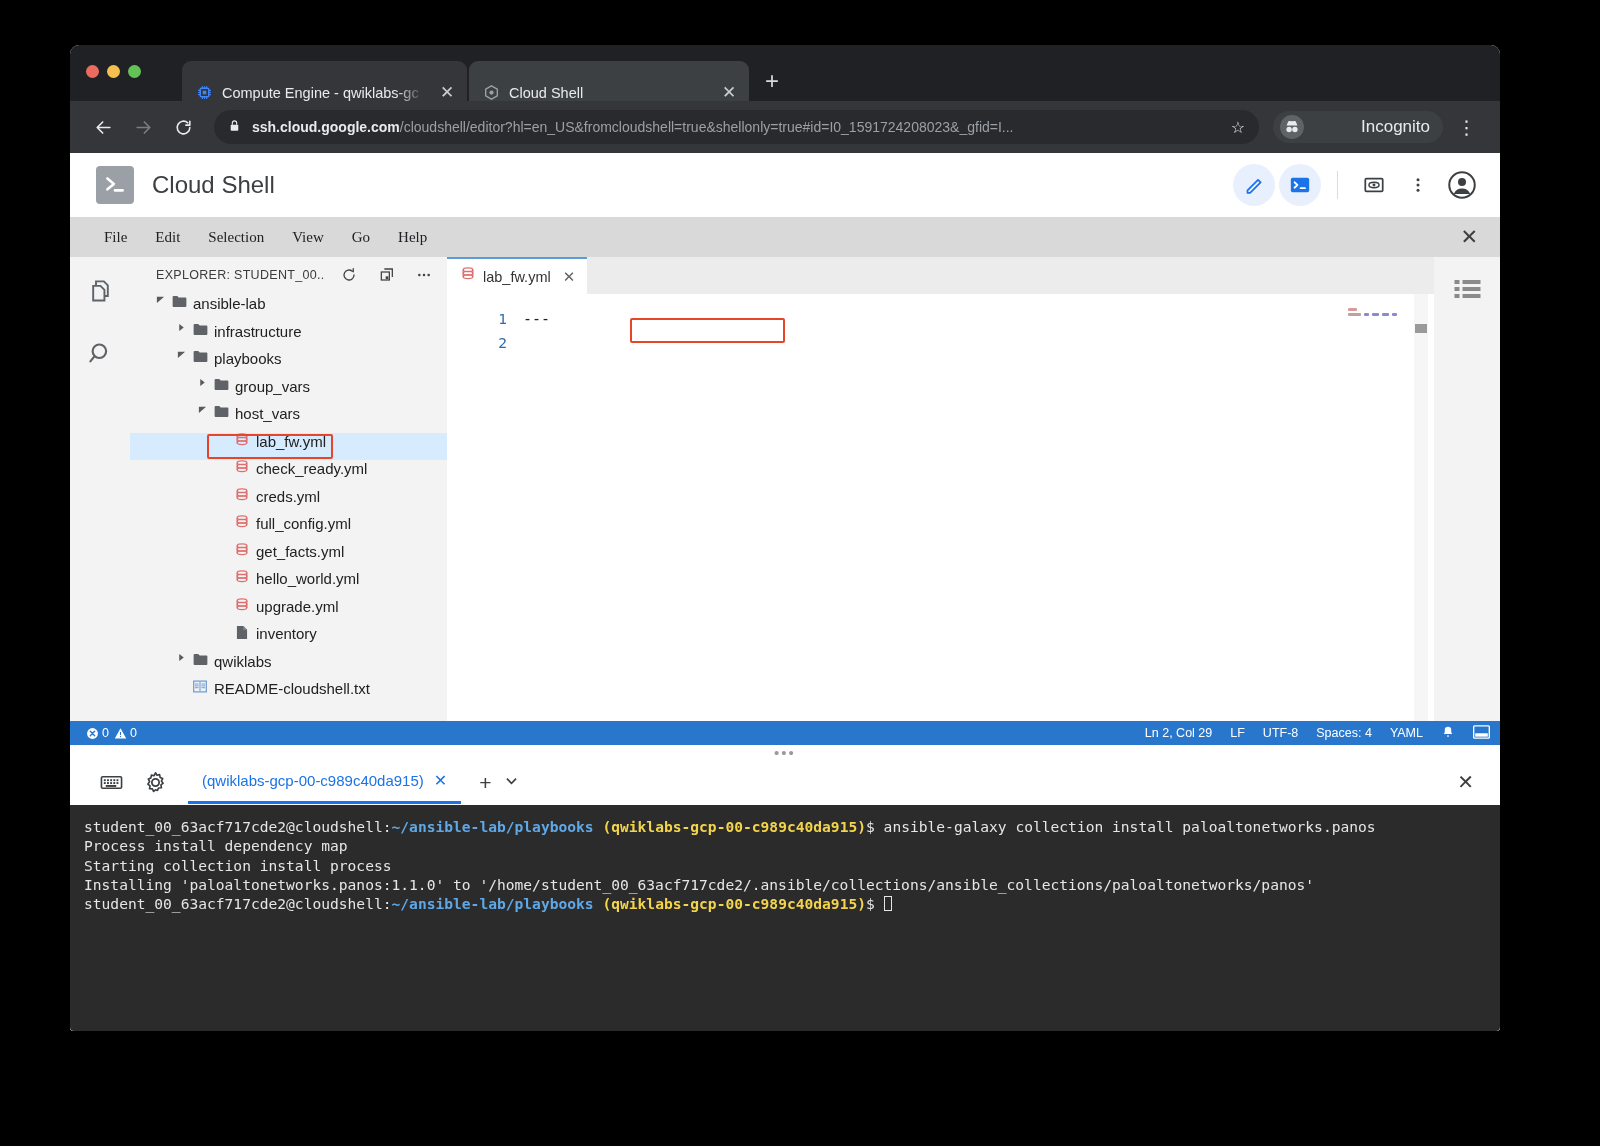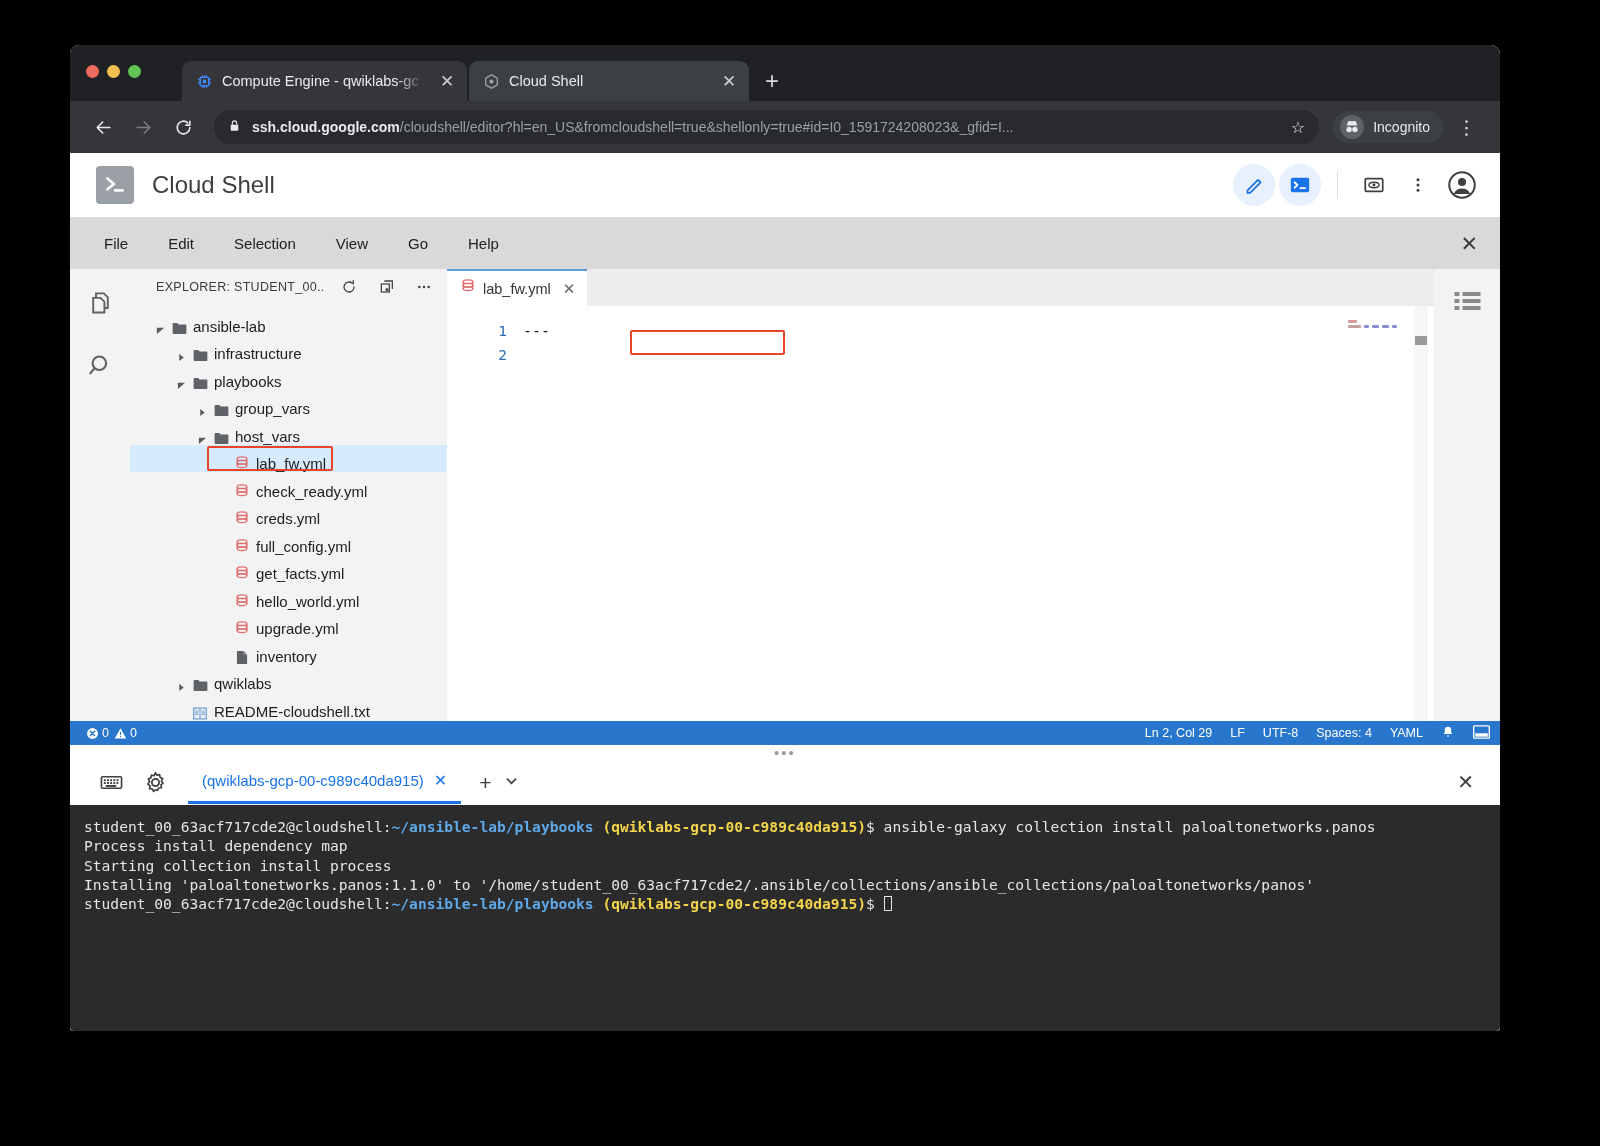--- a/index.html
+++ b/index.html
@@ -34,21 +34,21 @@
     display: flex; align-items: center; gap: 8px;
     position: absolute; left: 16px; top: 20px;
   }
   .dot { width: 13px; height: 13px; border-radius: 50%; }
   .dot.red { background: #ed6a5f; }
   .dot.yellow { background: #f4bf50; }
   .dot.green { background: #61c454; }
 
   .tabs-row { display: flex; align-items: flex-end; margin-left: 98px; height: 100%; }
   .tab {
-    display: flex; align-items: center;
+    display: flex; align-items: flex-end;
     height: 40px;
     border-radius: 9px 9px 0 0;
     padding: 0 10px 0 14px;
     gap: 9px;
     position: relative;
     min-width: 0;
   }
   .tab.inactive { background: #35363a; width: 285px; }
   .tab.active { background: #3c4043; width: 280px; margin-left: 2px; }
   .tab-favicon { width: 17px; height: 17px; flex: 0 0 auto; position: relative; }
@@ -102,21 +102,21 @@
     flex: 1 1 auto;
   }
   .url-text b { color: #e8eaed; font-weight: 700; }
   .star { color: #e8eaed; font-size: 16px; flex: 0 0 auto; }
   .incognito-chip {
     display: flex; align-items: center; gap: 8px;
     background: #3c4043; border-radius: 16px;
     height: 32px; padding: 0 13px 0 6px;
     flex: 0 0 auto;
   }
-  .incognito-chip .label { color: #e8eaed; font-size: 14px; }
+  .incognito-chip .label { color: #e8eaed; font-size: 17px; margin-left: 48px; }
   .kebab { color: #e8eaed; font-size: 19px; padding: 0 8px; line-height: 1; }
 
   
   .cs-app { height: 882px; background: #f1f1f1; display: flex; flex-direction: column; }
 
   .cs-header {
     height: 64px; background: #fff;
     display: flex; align-items: center;
     padding: 0 18px 0 26px;
     flex: 0 0 auto;
@@ -136,24 +136,24 @@
   }
   .hdr-divider { width: 1px; height: 28px; background: #dadce0; margin: 0 12px; }
   .icon-btn {
     width: 40px; height: 40px;
     display: flex; align-items: center; justify-content: center;
     color: #3c4043;
   }
 
   
   .menubar {
-    height: 52px; background: #d9d9d9;
+    height: 40px; background: #d9d9d9;
     display: flex; align-items: center;
-    padding-left: 20px; gap: 12px;
-    flex: 0 0 auto; position: relative;
+    padding-left: 20px; gap: 0;
+    flex: 0 0 auto; position: relative; font-family: Liberation Serif, serif;
   }
   .menu-item {
     font-size: 15px; color: #202124;
     padding: 0 14px; height: 100%;
     display: flex; align-items: center;
   }
   .menubar-close {
     position: absolute; right: 22px;
     font-size: 21px; color: #3c4043; line-height: 1;
   }
@@ -181,21 +181,21 @@
   }
   .sidebar-title {
     font-size: 12.5px; color: #3b3b3b; letter-spacing: .3px;
     white-space: nowrap; overflow: hidden;
     flex: 1 1 auto;
   }
   .sb-icon { width: 26px; height: 26px; display: flex; align-items: center; justify-content: center; color: #424242; }
 
   .tree { flex: 1 1 auto; overflow: hidden; padding-top: 2px; }
   .tree-row {
-    height: 27.5px; display: flex; align-items: flex-end;
+    height: 27.5px; display: flex; align-items: flex-start;
     font-size: 15px; color: #212121;
     position: relative; white-space: nowrap;
   }
   .tree-row.selected { background: #d6ebfd; }
   .twisty {
     width: 16px; flex: 0 0 auto; display: flex;
     align-items: center; justify-content: center;
     font-size: 8px; color: #5a5a5a;
   }
   .row-icon { width: 22px; flex: 0 0 auto; display: flex; align-items: center; justify-content: center; }

